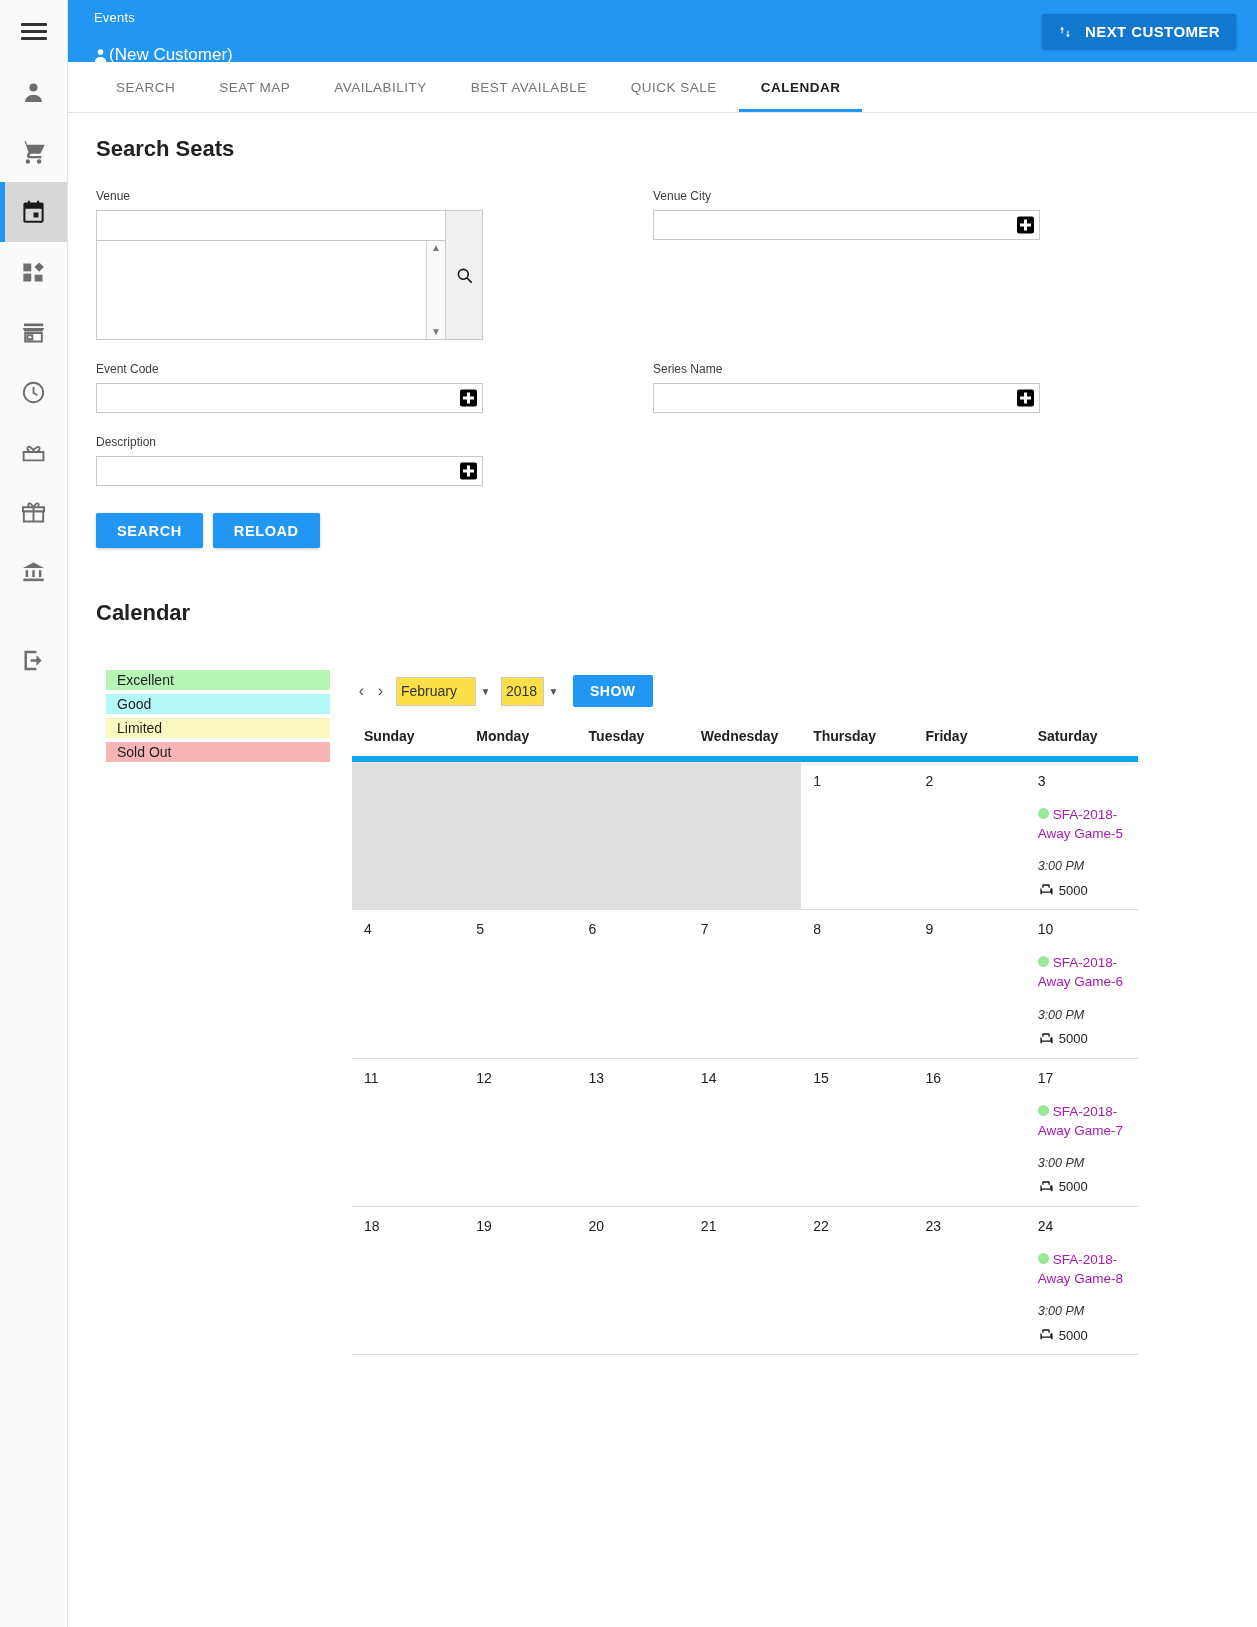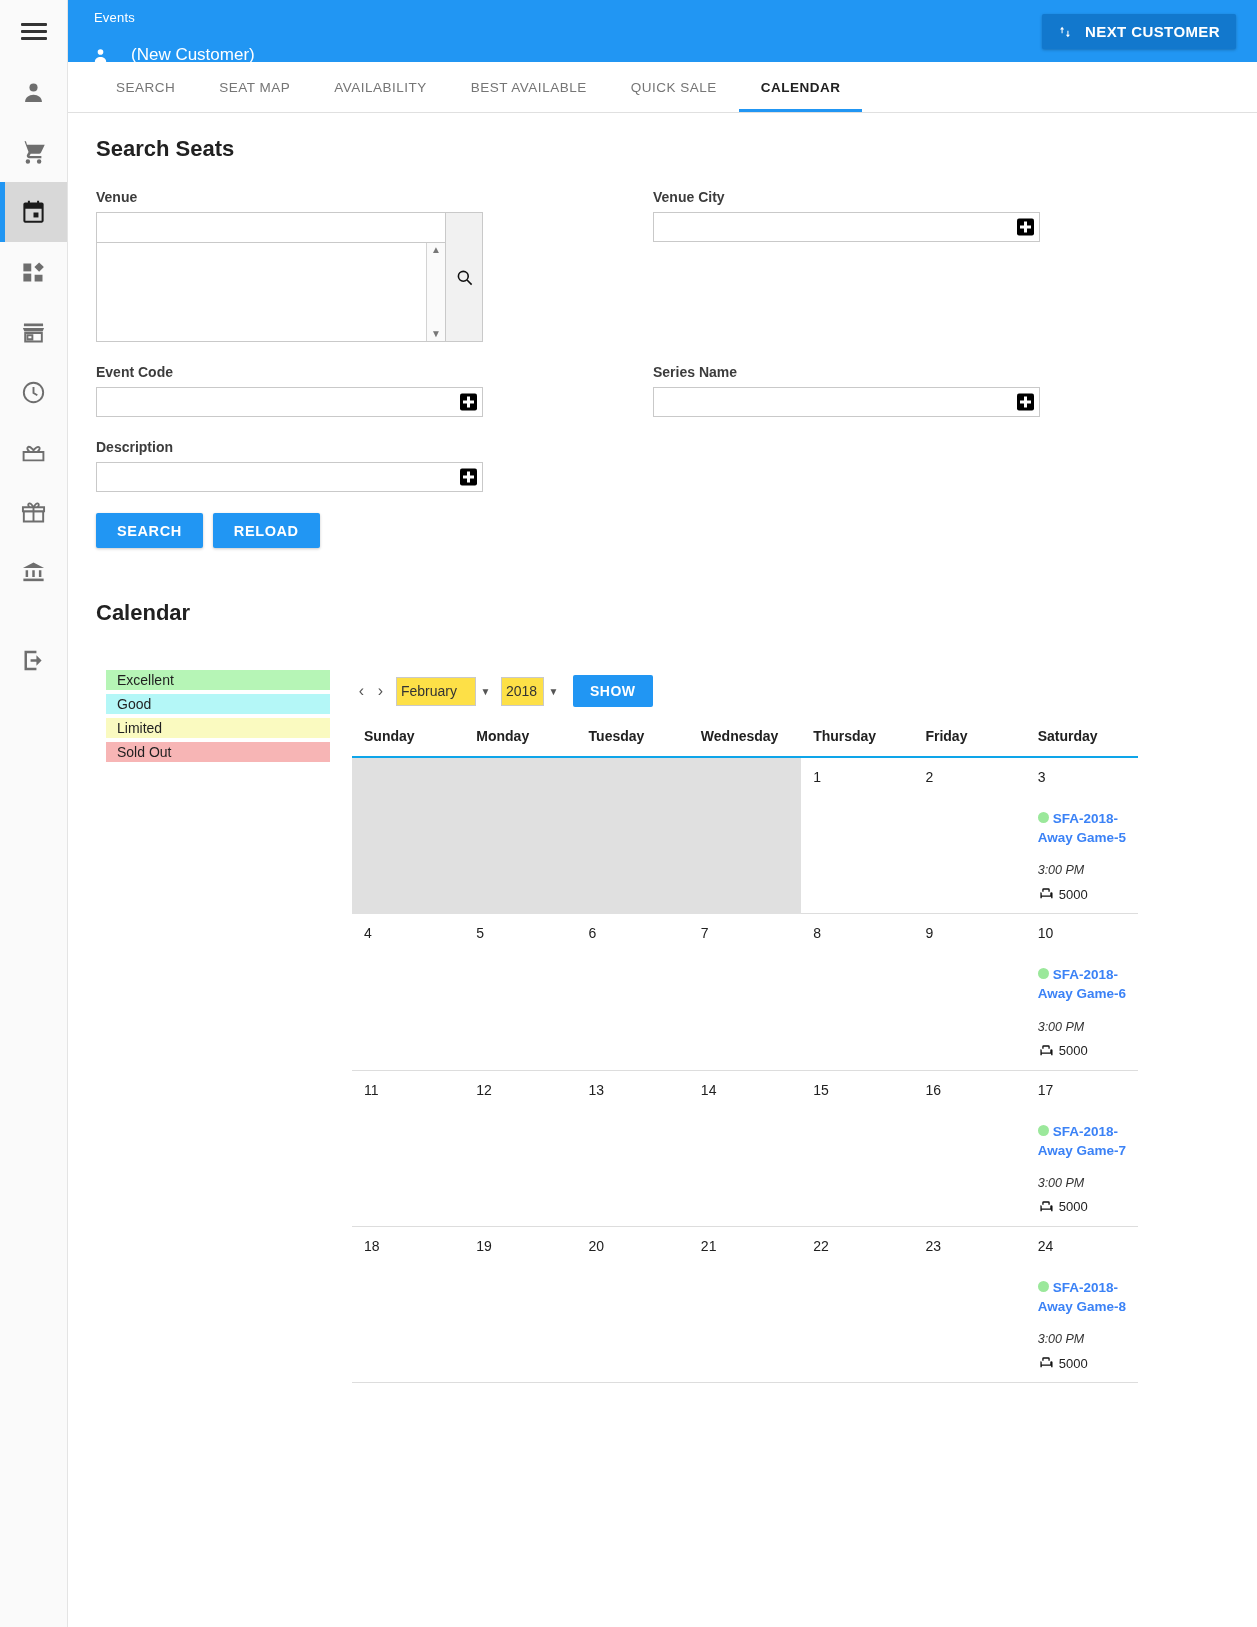--- a/index.html
+++ b/index.html
@@ -39,21 +39,21 @@
     position:absolute; left:68px; top:0; width:1189px; height:62px;
     background:#2196f3; color:#fff;
   }
   #topbar .tb-title {
     position:absolute; left:26px; top:10px; font-size:13px; letter-spacing:.2px;
   }
   #topbar .tb-row {
     position:absolute; left:24px; top:29px; display:flex; align-items:center; gap:7px;
     font-size:17px;
   }
-  #topbar .tb-row .chip { display:flex; align-items:center; gap:22px; cursor:pointer; }
+  #topbar .tb-row .chip { display:flex; align-items:center; gap:0; cursor:pointer; }
   #topbar .tb-row .chip + .chip { margin-left:8px;margin-top:32px; }
   .next-cust {
     position:absolute; right:21px; top:14px;
     background:#1278cd; color:#fff; border:none;
     height:35px; padding:0 16px; border-radius:2px;
     font-size:15px; font-weight:bold; letter-spacing:.4px;
     display:flex; align-items:center; gap:13px; cursor:pointer;
     font-family:"Liberation Sans", sans-serif;
     box-shadow:0 1px 3px rgba(0,0,0,.25);
   }
@@ -74,21 +74,21 @@
   .tab.active:after {
     content:""; position:absolute; left:0; right:0; bottom:0; height:3px; background:#2196f3;
   }
 
   
   #main { position:absolute; left:68px; top:113px; width:1189px; }
 
   .sec-title { font-size:22px; font-weight:bold; color:#212121; margin:0; }
   #search-title { position:absolute; left:28px; top:23px; }
 
-  .fld-label { font-size:14px; color:#3c3c3c; margin-bottom:7px;font-weight:bold; }
+  .fld-label { font-size:12px; color:#3c3c3c; margin-bottom:7px; }
 
   .col-l { position:absolute; left:28px; top:76px; width:387px; }
   .col-r { position:absolute; left:585px; top:76px; width:387px; }
 
   .plusbox {
     position:relative; height:30px; border:1px solid #c9c9c9; background:#fff;
   }
   .plusbox input {
     width:100%; height:100%; border:none; outline:none; background:transparent;
     font-size:14px; padding:0 34px 0 7px; font-family:"Liberation Sans", sans-serif;
@@ -165,37 +165,37 @@
   }
   .show-btn {
     margin-left:10px; background:#2196f3; color:#fff; border:none; height:32px;
     padding:0 17px; font-size:14px; font-weight:bold; letter-spacing:.5px;
     border-radius:2px; cursor:pointer; font-family:"Liberation Sans", sans-serif;
   }
 
   table.calgrid { border-collapse:collapse; width:786px; margin-top:16px; table-layout:fixed; }
   table.calgrid th {
     font-size:14px; font-weight:bold; color:#212121; text-align:left;
-    padding:0 0 12px 12px; border-bottom:2px solid #0ea5e9;
+    padding:0 0 12px 12px; border-bottom:6px solid #0ea5e9;
   }
   table.calgrid td {
     vertical-align:top; border-bottom:1px solid #ddd; padding:11px 0 11px 12px;
     height:148px; background:#fff;
   }
   table.calgrid td.off { background:#e0e0e0; border-bottom:1px solid #e0e0e0; }
   .daynum { font-size:14px; color:#212121; }
   .daynum.today {
     display:inline-flex; align-items:center; justify-content:center;
     width:25px; height:25px; border:2px solid #2196f3; border-radius:50%;
     margin:-4px 0 0 -5px;
   }
   .evt { margin-top:16px; }
   .evt-name {
-    font-size:13.5px; font-weight:bold; color:#3b82f6; line-height:1.42;
-    display:block; cursor:pointer;margin-top:24px;
+    font-size:13.5px; font-weight:normal; color:#a21caf; line-height:1.42;
+    display:block; cursor:pointer;
   }
   .dot {
     display:inline-block; width:11px; height:11px; border-radius:50%;
     margin-right:4px; vertical-align:baseline;
   }
   .evt-time { font-size:12.5px; font-style:italic; color:#333; margin-top:16px; }
   .evt-seats { font-size:13px; color:#212121; margin-top:9px; display:flex; align-items:center; gap:5px; }
 </style>
 </head>
 <body>

